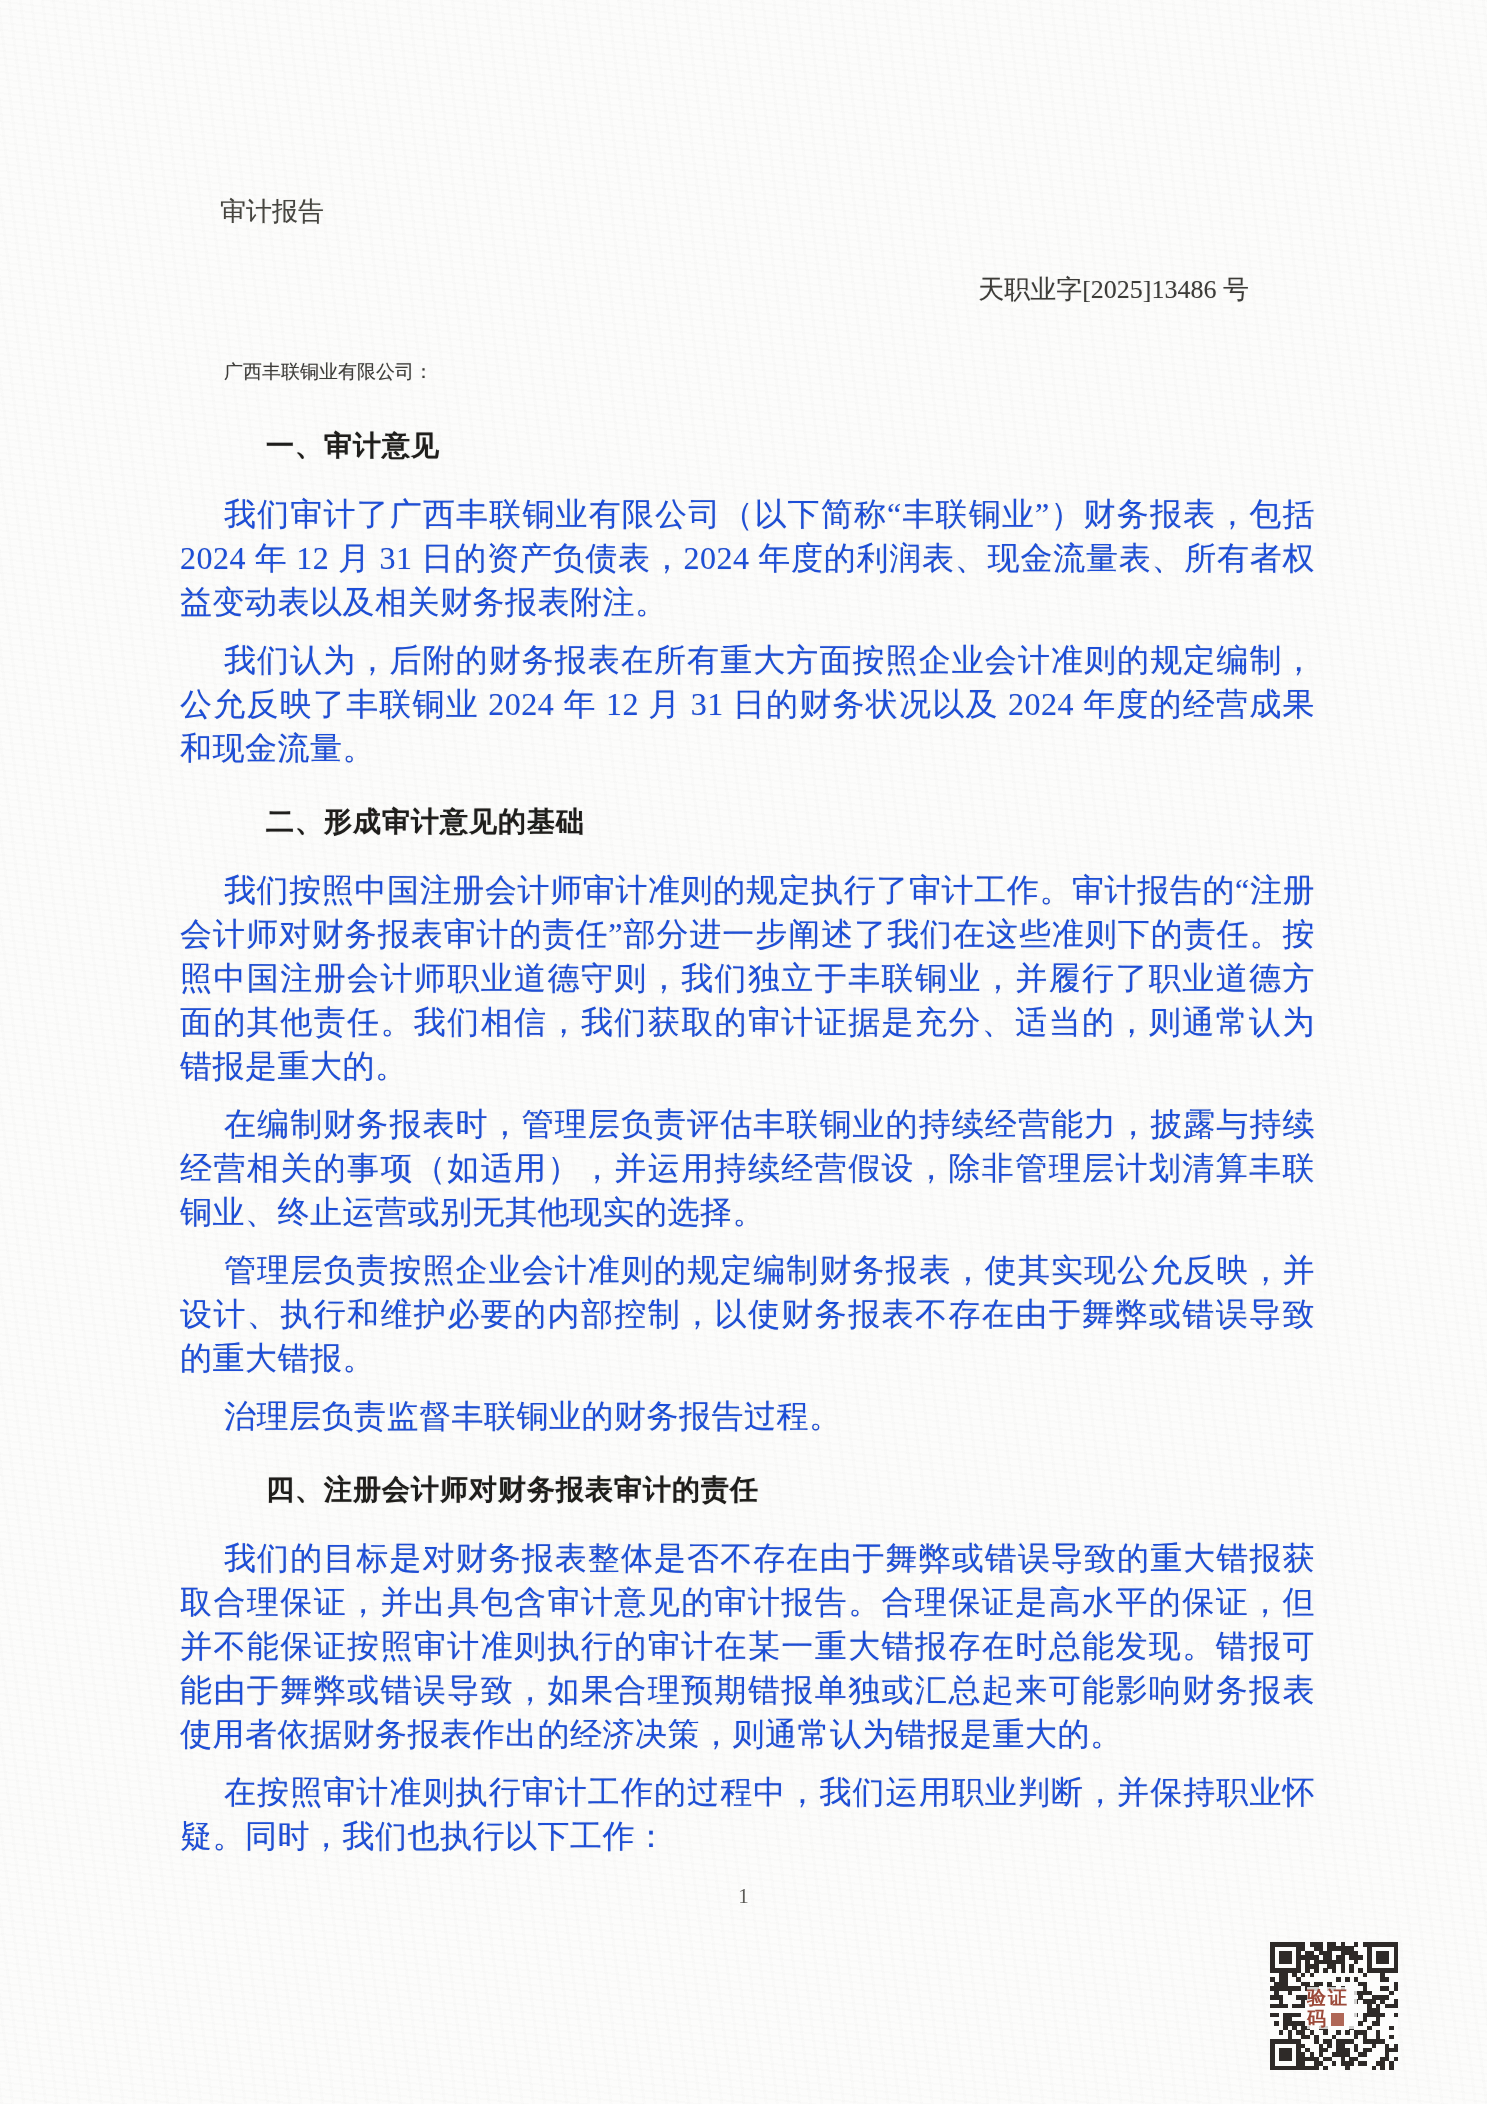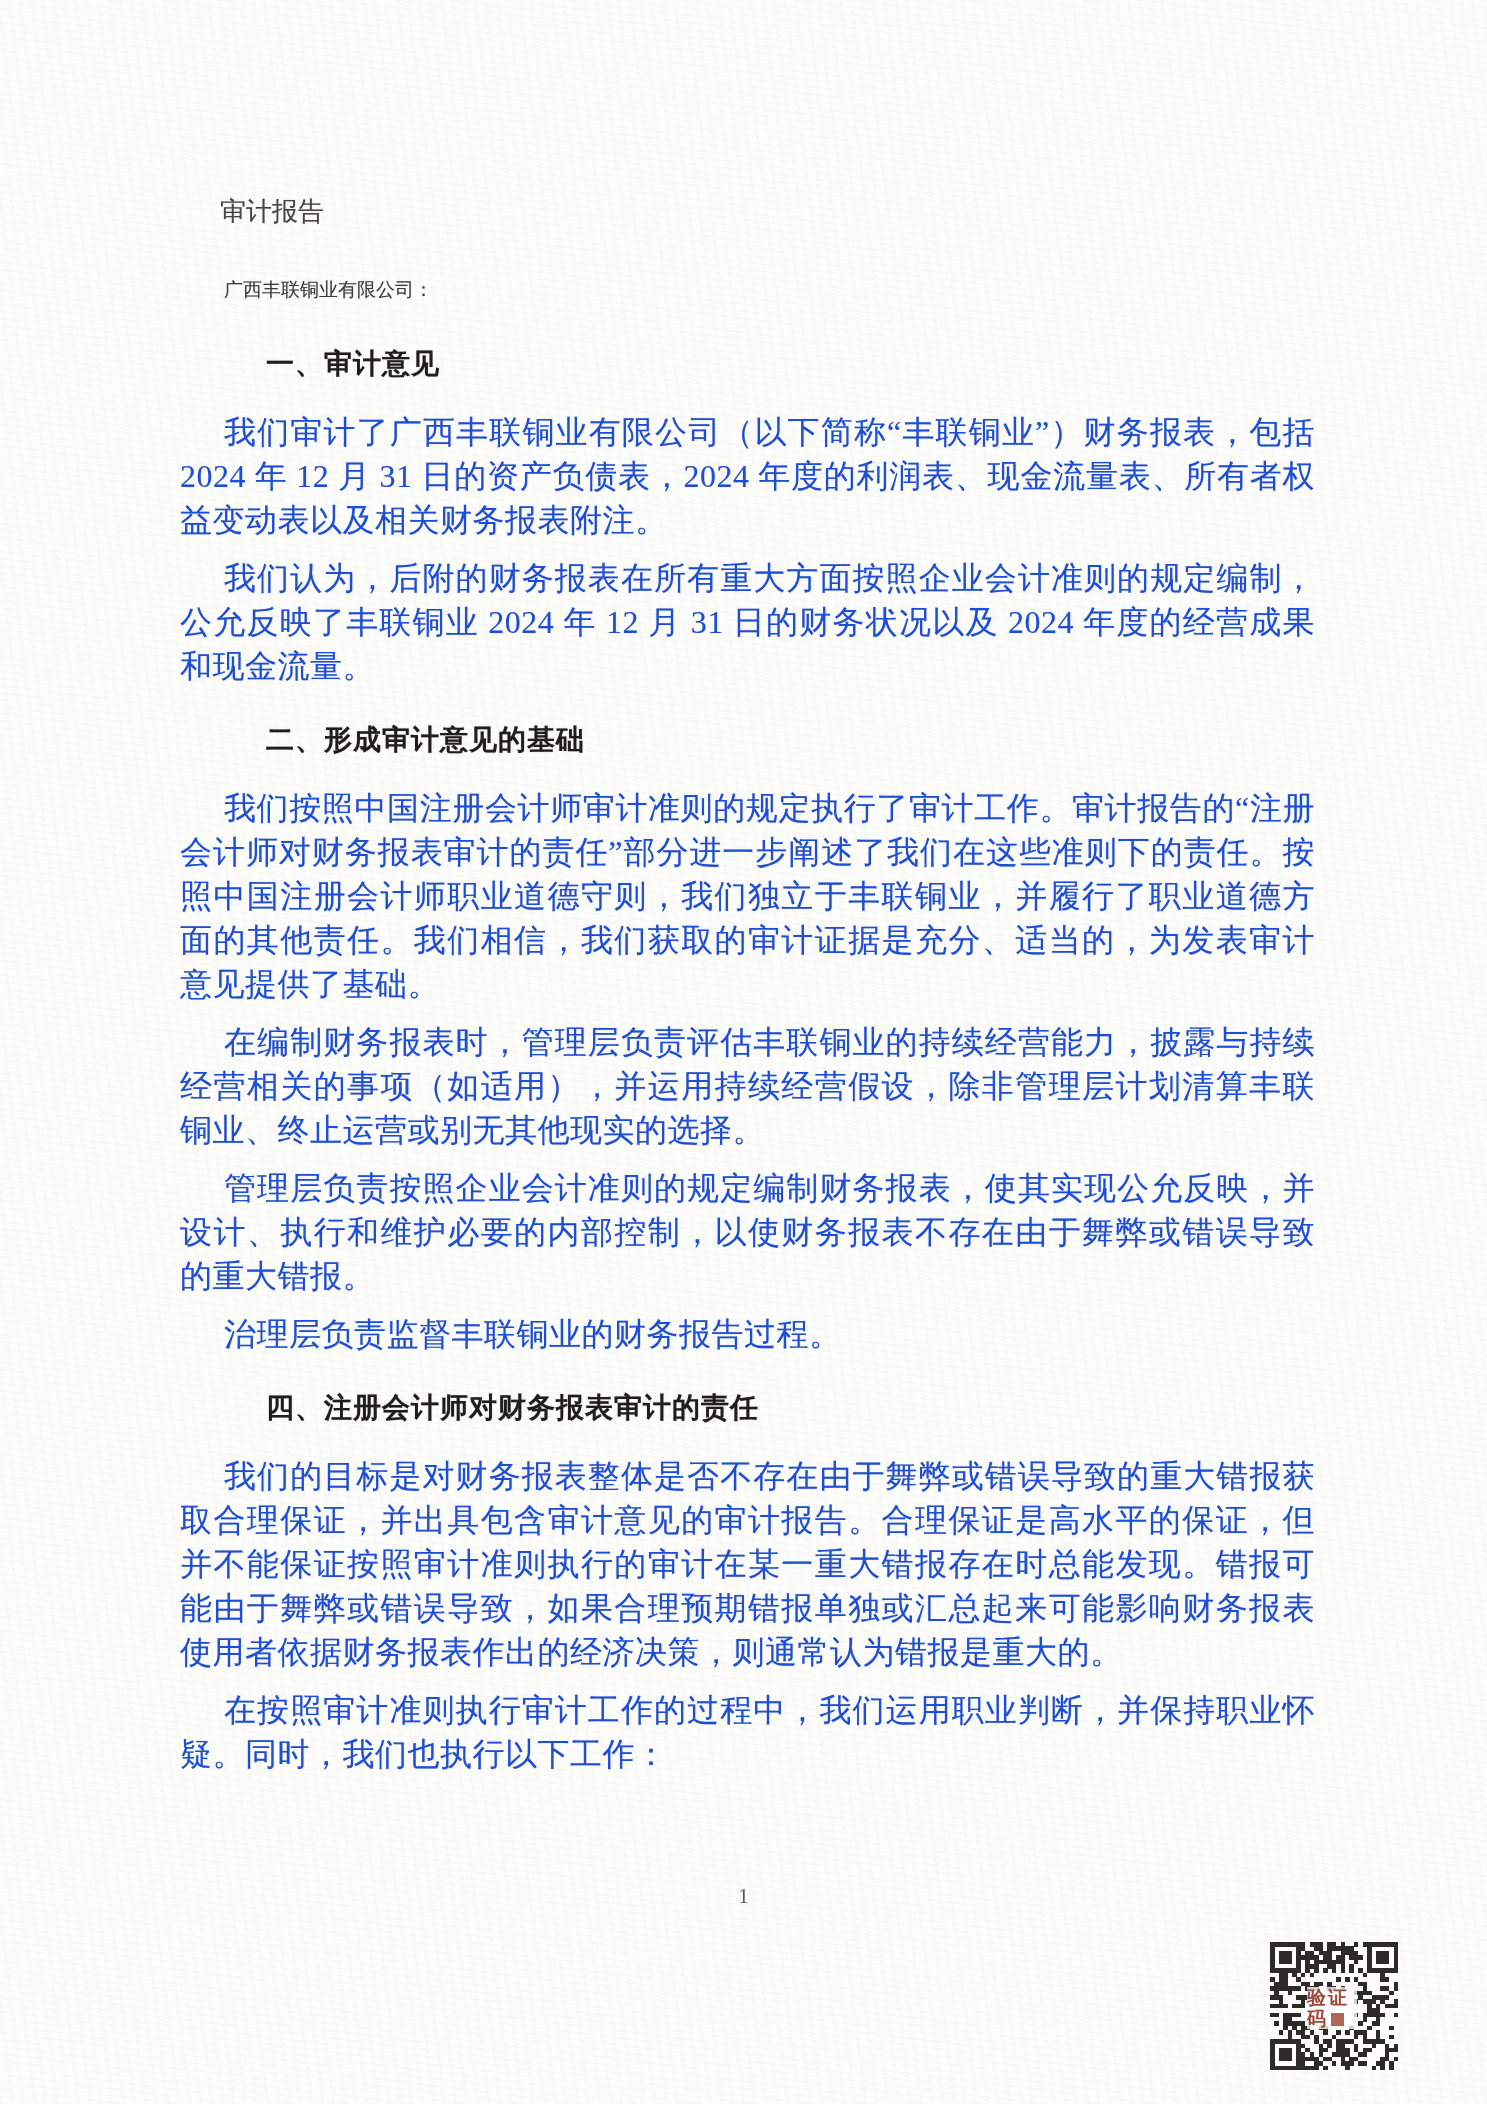--- a/index.html
+++ b/index.html
@@ -87,32 +87,33 @@
   }
 </style>
 </head>
 <body>
 
 <div class="page">
   <div class="content">
 
     <p class="doc-title">审计报告</p>
 
+    <p class="report-no">天职业字[2025]13486 号</p>
 
     <p class="addressee">广西丰联铜业有限公司：</p>
 
     <section>
       <h2 class="sec-heading">一、审计意见</h2>
       <p class="body-par">我们审计了广西丰联铜业有限公司（以下简称“丰联铜业”）财务报表，包括 2024 年 12 月 31 日的资产负债表，2024 年度的利润表、现金流量表、所有者权益变动表以及相关财务报表附注。</p>
       <p class="body-par">我们认为，后附的财务报表在所有重大方面按照企业会计准则的规定编制，公允反映了丰联铜业 2024 年 12 月 31 日的财务状况以及 2024 年度的经营成果和现金流量。</p>
     </section>
 
     <section>
       <h2 class="sec-heading">二、形成审计意见的基础</h2>
-      <p class="body-par">我们按照中国注册会计师审计准则的规定执行了审计工作。审计报告的“注册会计师对财务报表审计的责任”部分进一步阐述了我们在这些准则下的责任。按照中国注册会计师职业道德守则，我们独立于丰联铜业，并履行了职业道德方面的其他责任。我们相信，我们获取的审计证据是充分、适当的，为发表审计意见提供了基础。</p>
+      <p class="body-par">我们按照中国注册会计师审计准则的规定执行了审计工作。审计报告的“注册会计师对财务报表审计的责任”部分进一步阐述了我们在这些准则下的责任。按照中国注册会计师职业道德守则，我们独立于丰联铜业，并履行了职业道德方面的其他责任。我们相信，我们获取的审计证据是充分、适当的，则通常认为错报是重大的。</p>
     </section>
 
     <section>
       <p class="body-par">在编制财务报表时，管理层负责评估丰联铜业的持续经营能力，披露与持续经营相关的事项（如适用），并运用持续经营假设，除非管理层计划清算丰联铜业、终止运营或别无其他现实的选择。</p>
       <p class="body-par">管理层负责按照企业会计准则的规定编制财务报表，使其实现公允反映，并设计、执行和维护必要的内部控制，以使财务报表不存在由于舞弊或错误导致的重大错报。</p>
       <p class="body-par">治理层负责监督丰联铜业的财务报告过程。</p>
     </section>
 
     <section>
       <h2 class="sec-heading">四、注册会计师对财务报表审计的责任</h2>

